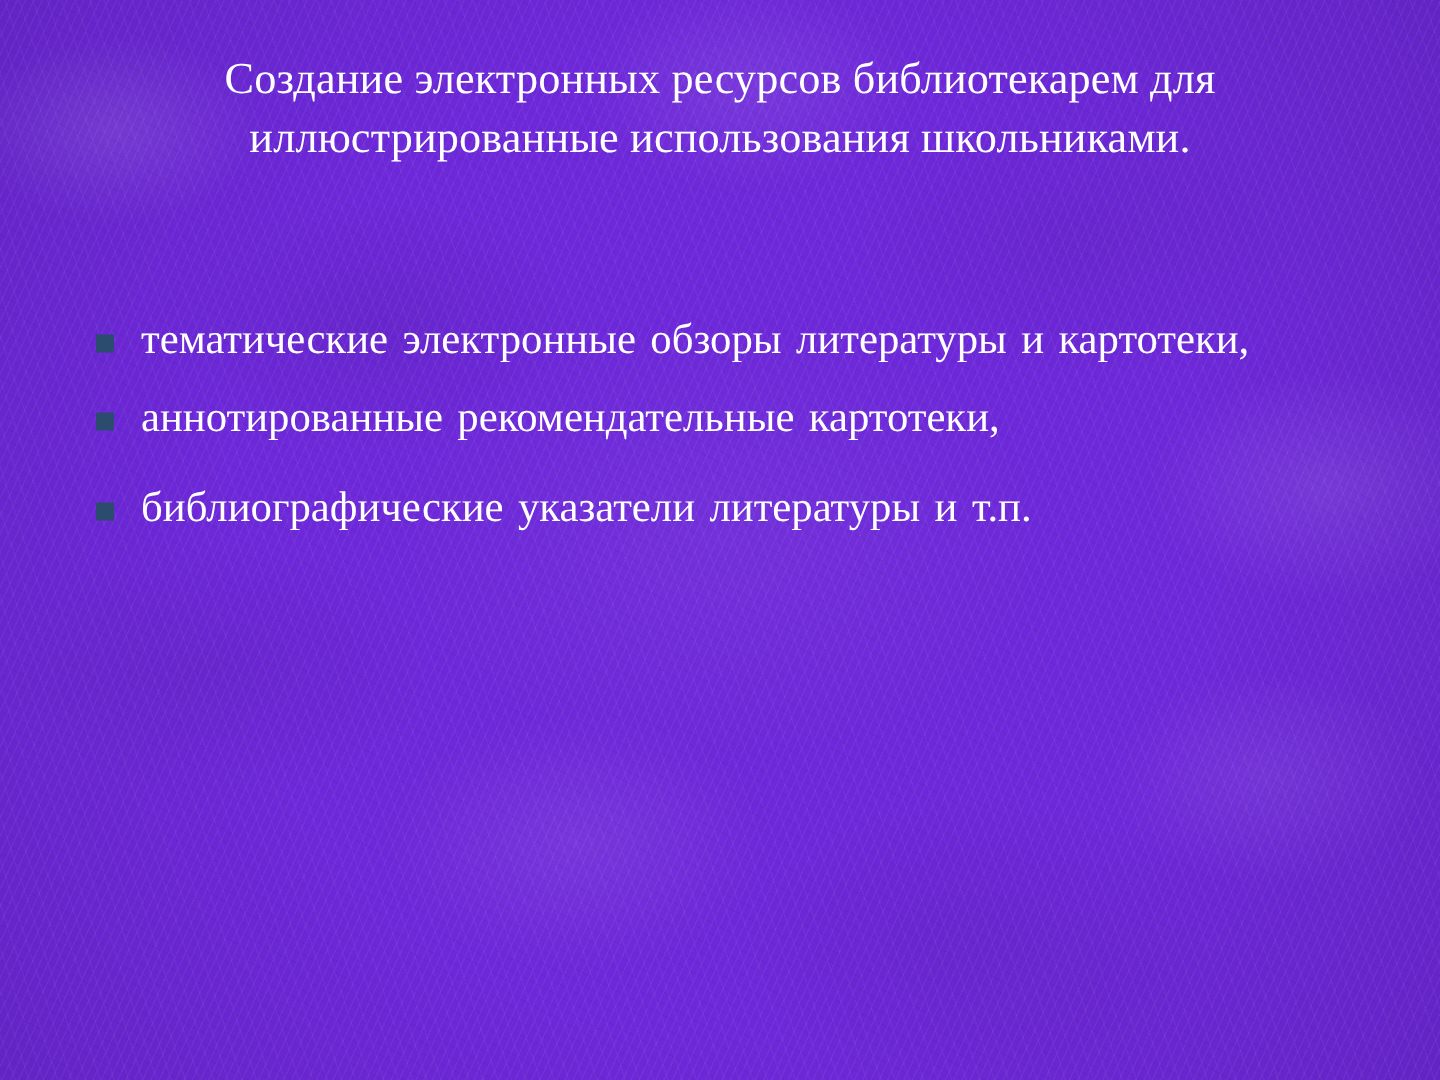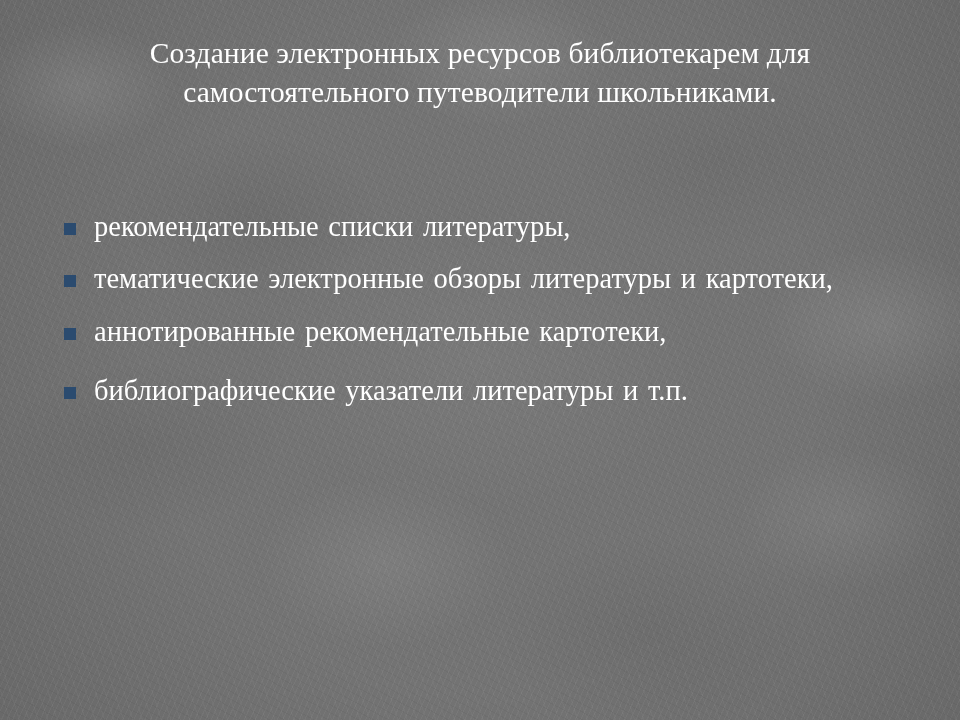--- a/index.html
+++ b/index.html
@@ -11,21 +11,21 @@
     height: 720px;
     overflow: hidden;
     font-family: "Liberation Serif", serif;
   }
 
   .slide {
     position: relative;
     width: 960px;
     height: 720px;
     box-sizing: border-box;
-    background-color: #737373;
+    background-color: #6d28d9;
     overflow: hidden;
   }
 
   
   .slide::before {
     content: "";
     position: absolute;
     inset: 0;
     background-image:
       radial-gradient(ellipse 140px 90px at 8% 12%, rgba(255,255,255,0.10), rgba(255,255,255,0) 70%),
@@ -113,28 +113,24 @@
   .bullet-text { word-spacing: 2.5px; }
 </style>
 </head>
 <body>
 
 <div class="slide">
   <div class="content">
 
     <div class="slide-title">
       <span class="title-line">Создание электронных ресурсов библиотекарем для</span>
-      <span class="title-line">самостоятельного путеводители школьниками.</span>
+      <span class="title-line">иллюстрированные использования школьниками.</span>
     </div>
 
     <ul class="bullet-list">
-      <li class="bullet-item">
-        <span class="bullet-marker"></span>
-        <span class="bullet-text">рекомендательные списки литературы,</span>
-      </li>
       <li class="bullet-item">
         <span class="bullet-marker"></span>
         <span class="bullet-text">тематические электронные обзоры литературы и картотеки,</span>
       </li>
       <li class="bullet-item">
         <span class="bullet-marker"></span>
         <span class="bullet-text">аннотированные рекомендательные картотеки,</span>
       </li>
       <li class="bullet-item">
         <span class="bullet-marker"></span>

